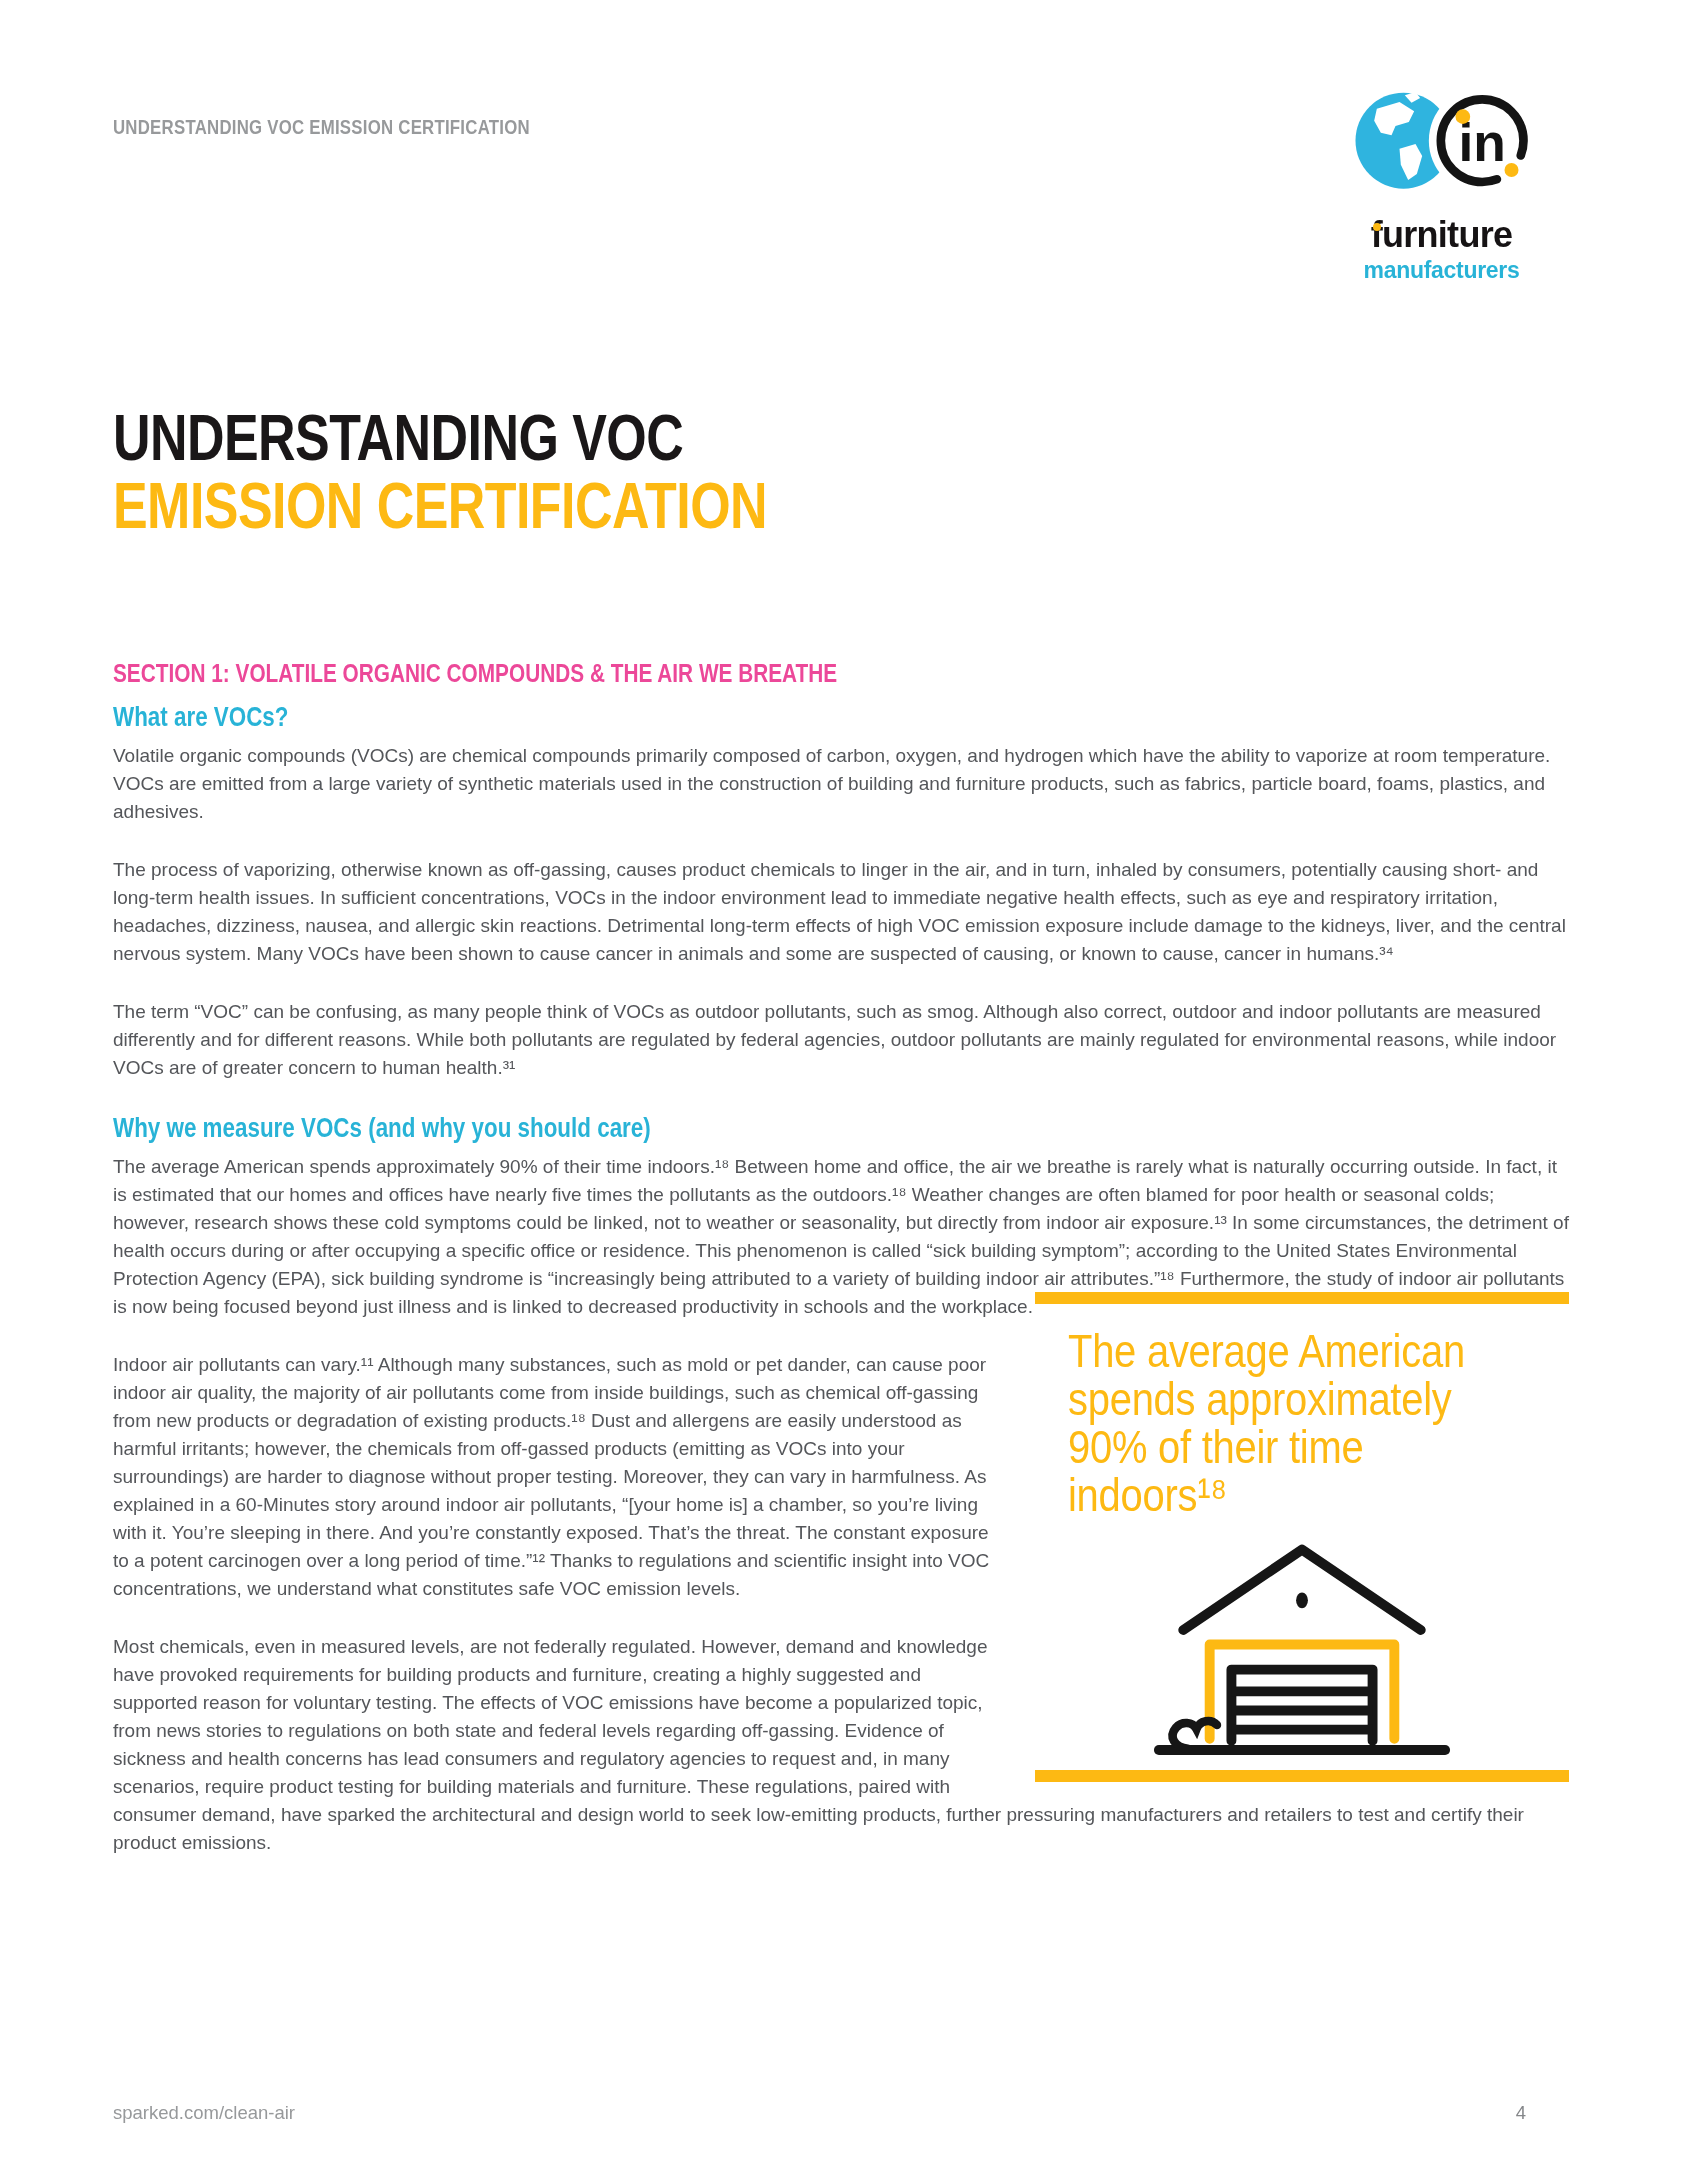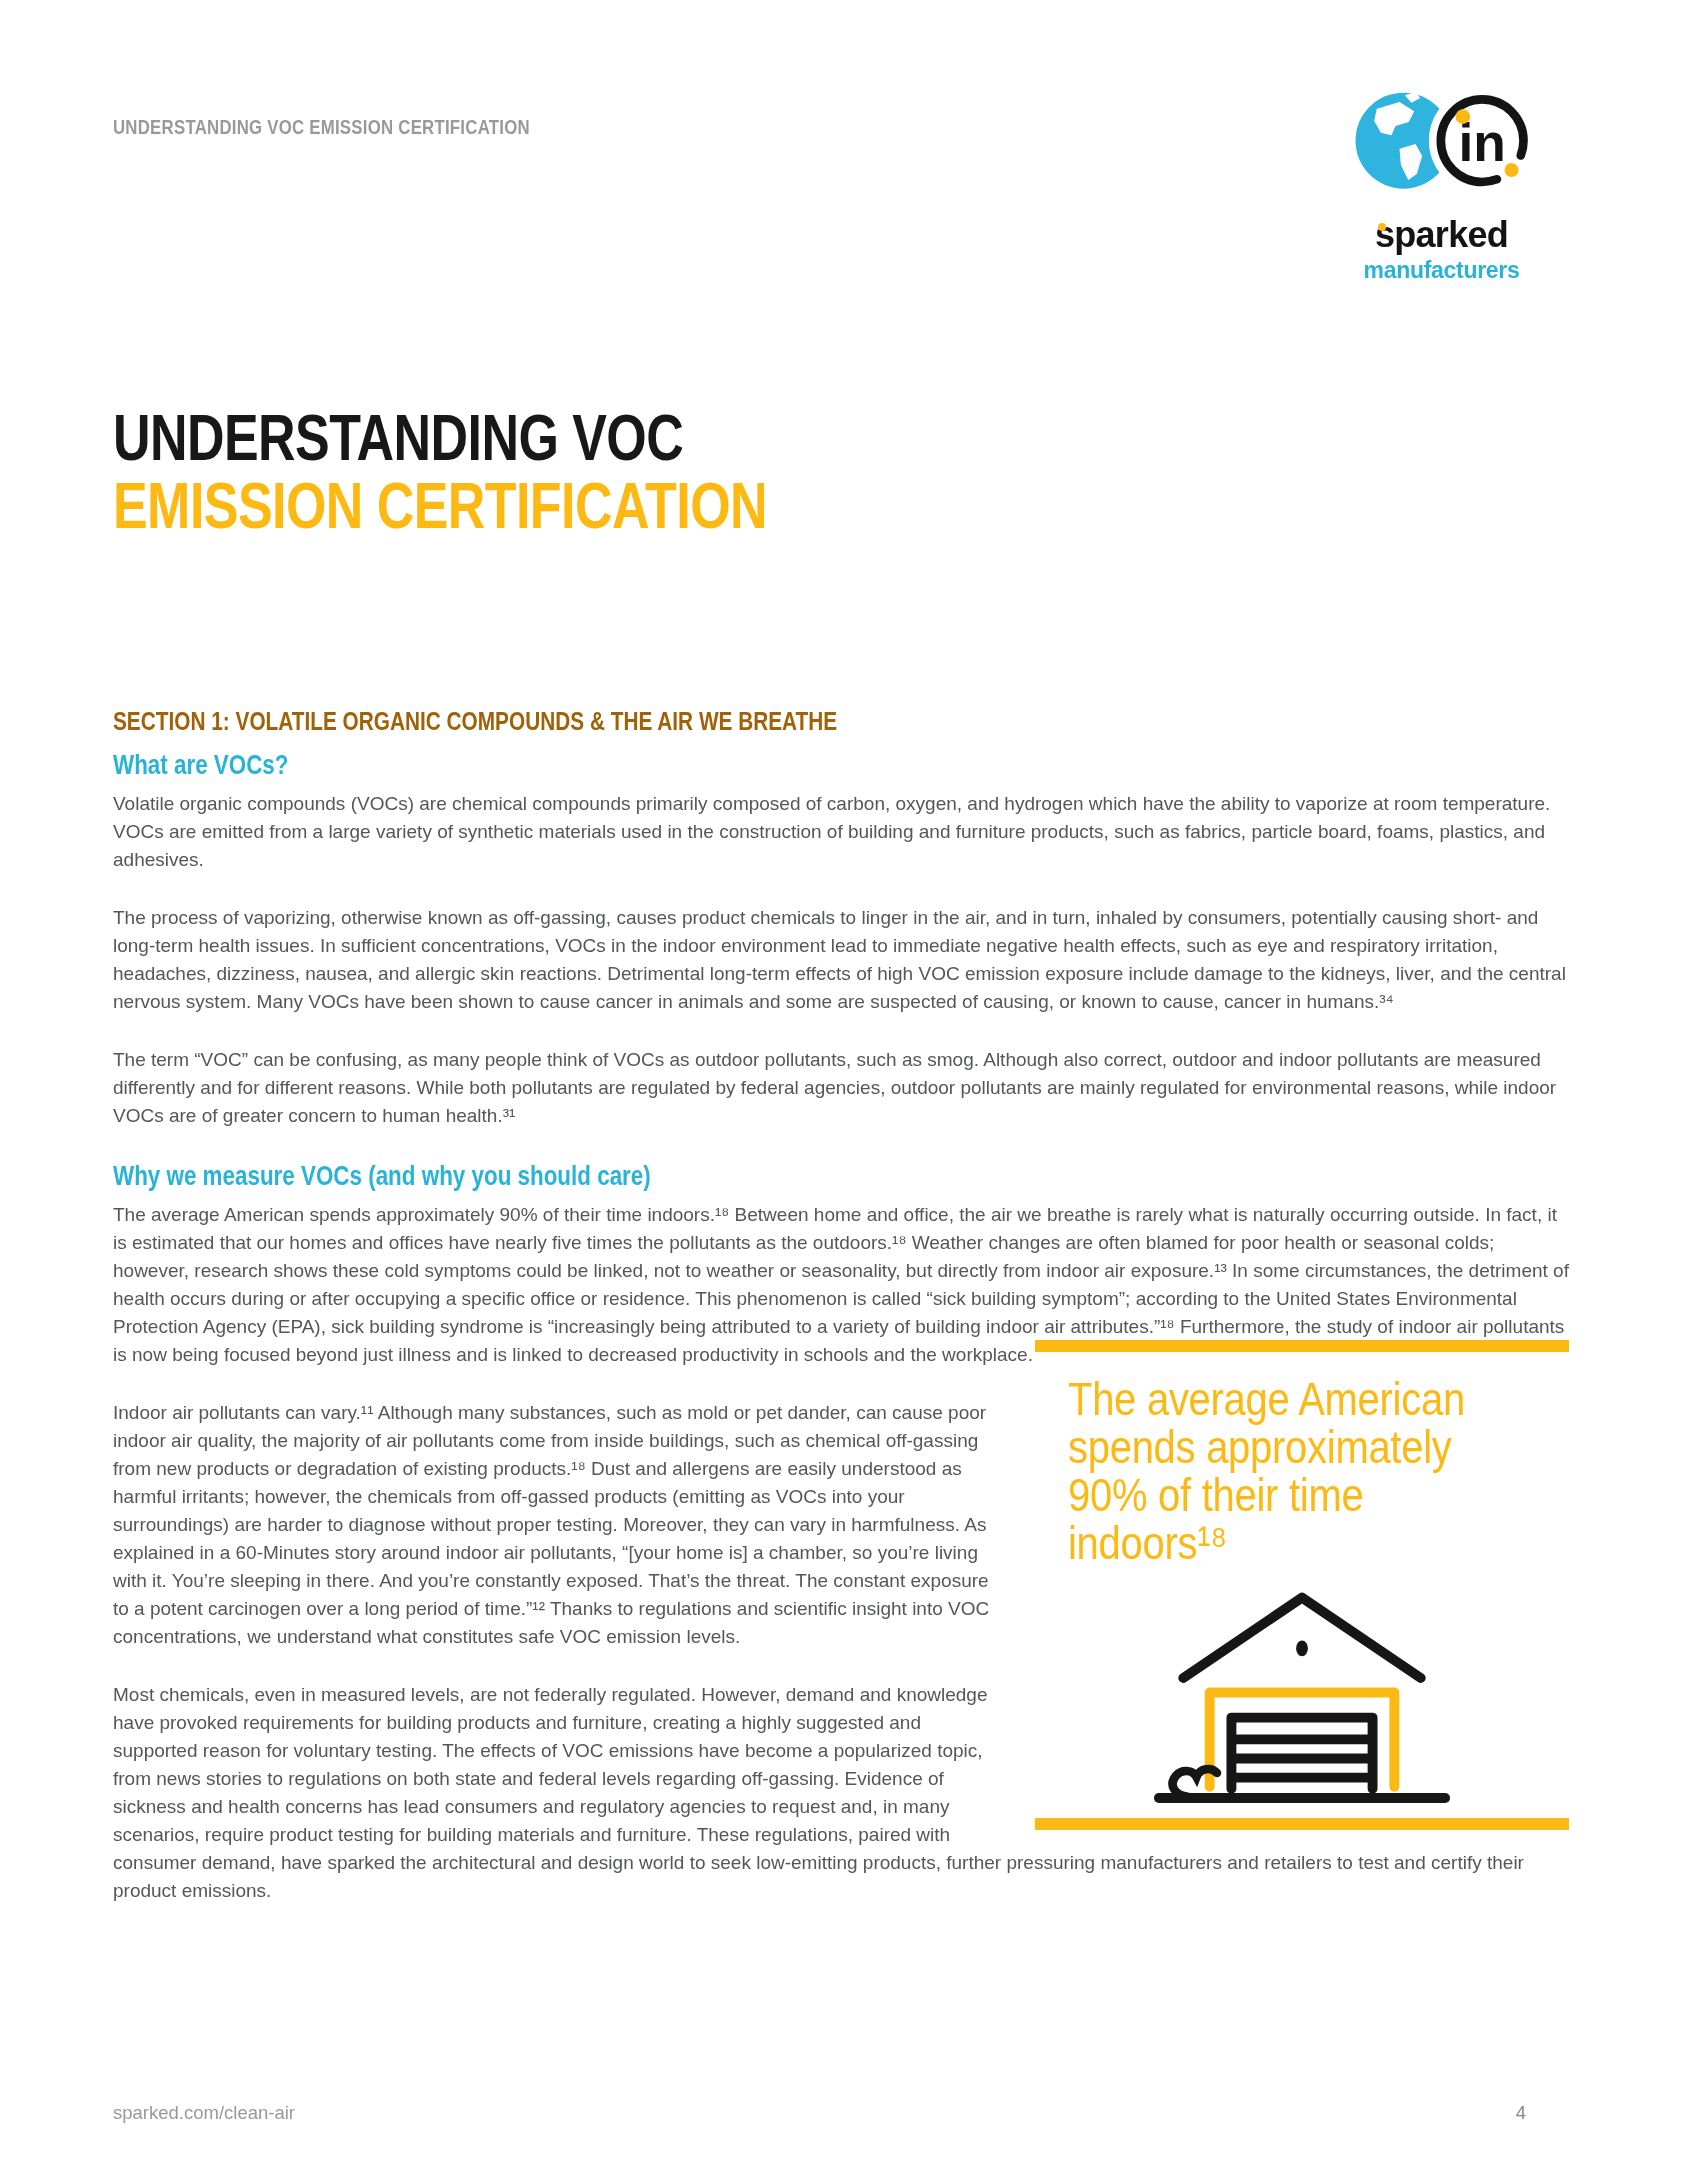--- a/index.html
+++ b/index.html
@@ -26,21 +26,21 @@
   .logo-tagline { margin-top:4px; font-size:23px; font-weight:bold; color:#28B3D7; letter-spacing:-0.3px; }
 
   
   .main-title { position:absolute; left:113px; top:404px; line-height:68px; }
   .main-title .line { font-size:65px; font-weight:800; letter-spacing:-0.7px; }
   .title-line1 { color:#1A1718; }
   .title-line2 { color:#FDB913; }
 
   
   .content { position:absolute; left:113px; top:658px; width:1456px; }
-  .section-heading { font-size:26px; font-weight:bold; color:#a16207; margin-bottom:12px;margin-top:48px; }
+  .section-heading { font-size:26px; font-weight:bold; color:#ec4899; margin-bottom:12px; }
   .subhead { font-size:28px; font-weight:bold; color:#28B3D7; margin-bottom:9.2px; }
   .content p { font-size:19px; line-height:28px; color:#54565A; margin:0 0 30px 0; }
   .subhead2 { margin-top:21px; }
 
   
   .callout { float:right; width:534px; margin:-59px 0 10.6px 30px; }
   .callout-bar { height:12px; background:#FDB913; }
   .callout-text { padding:22.4px 0 0 33px; }
   .callout-line { font-size:47px; line-height:48px; color:#FDB913; letter-spacing:-0.3px; }
   .callout-line .cond { transform:scaleX(0.85); }
@@ -68,21 +68,21 @@
       <path d="M80,32 l16,-5 7,9 -13,7 z" fill="#ffffff"></path>
 
       <circle cx="196" cy="100" r="80" fill="#ffffff"></circle>
 
       <circle cx="196" cy="100" r="62" fill="#ffffff" stroke="#141414" stroke-width="13" stroke-linecap="round" stroke-dasharray="337.6 52" stroke-dashoffset="314.9"></circle>
       <text x="196" y="130" text-anchor="middle" font-family="Liberation Sans, DejaVu Sans, sans-serif" font-size="80" font-weight="bold" fill="#141414">in</text>
       <circle cx="167" cy="64" r="11" fill="#FDB913"></circle>
       <circle cx="240" cy="144" r="10.5" fill="#FDB913"></circle>
     </svg>
     <div class="logo-word-wrap">
-      <span class="logo-word">sparked</span>
+      <span class="logo-word">furniture</span>
       <span class="logo-idot"></span>
     </div>
     <div class="logo-tagline">manufacturers</div>
   </div>
 
   <div class="main-title">
     <div class="line title-line1"><span class="cond">UNDERSTANDING VOC</span></div>
     <div class="line title-line2"><span class="cond">EMISSION CERTIFICATION</span></div>
   </div>
 

